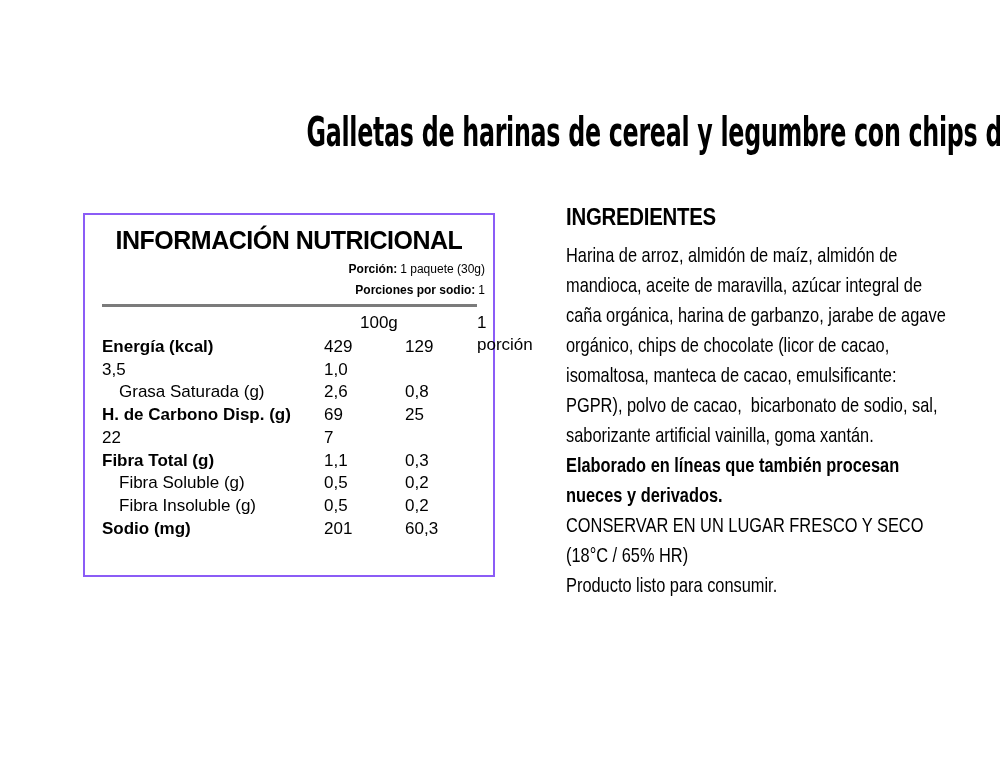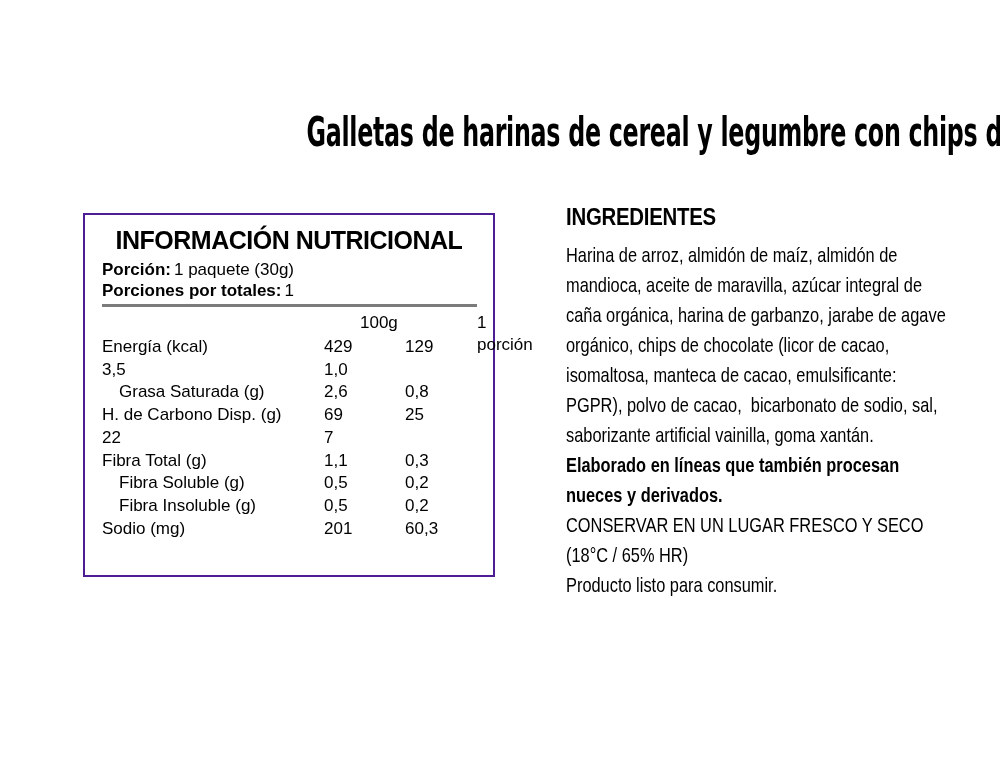--- a/index.html
+++ b/index.html
@@ -13,48 +13,48 @@
   .product-title .title-inner {
     display:inline-block; white-space:nowrap;
     font-family:"DejaVu Sans", sans-serif;
     font-size:41px; font-weight:700; letter-spacing:-0.5px;
     transform:scaleX(0.58); transform-origin:50% 50%;
   }
 
   
   .nutri-box {
     position:absolute; left:83px; top:213px; width:412px; height:364px;
-    border:2px solid #4c1d95; box-sizing:border-box; background:#ffffff;
+    border:2px solid #8b5cf6; box-sizing:border-box; background:#ffffff;
   }
   .nutri-title {
     position:absolute; top:11px; left:0; width:100%; text-align:center;
     font-size:25px; font-weight:700; letter-spacing:-0.5px;
   }
   .portion-line {
     position:absolute; left:17px; right:8px;
-    font-size:17px; line-height:21px; white-space:nowrap;
+    font-size:12px; line-height:21px; white-space:nowrap;text-align:right;
   }
   .portion-line.l1 { top:44px; }
   .portion-line.l2 { top:65px; }
   .portion-line .plabel { font-weight:700; margin-right:3px; }
   .nutri-divider {
     position:absolute; top:89px; left:17px; right:16px; height:3px; background:#7b7b7b;
   }
   .col-headers, .nrow {
     display:grid; grid-template-columns:222px 81px 1fr;
     font-size:17px;
   }
   .col-headers {
     position:absolute; top:97px; left:17px; right:10px; line-height:22px;gap:36px;
   }
   .nrows {
     position:absolute; top:121px; left:17px; right:10px;
   }
   .nrow { line-height:22.7px; white-space:nowrap; }
-  .nrow .nlabel.bold { font-weight:400; }
+  .nrow .nlabel.bold { font-weight:700; }
   .nrow .nlabel.indent { padding-left:17px; }
 
   
   .ingredients { position:absolute; left:566px; top:203px; width:450px; }
   .ing-heading {
     font-size:24px; font-weight:700; letter-spacing:-0.3px;
     transform:scaleX(0.85); transform-origin:0 50%; white-space:nowrap;
   }
   .ing-lines { position:absolute; top:37px; left:0; width:450px; }
   .ing-line {
@@ -72,21 +72,21 @@
     <span class="title-inner">Galletas de harinas de cereal y legumbre con chips de chocolate</span>
   </div>
 
   <div class="nutri-box">
     <div class="nutri-title">INFORMACIÓN NUTRICIONAL</div>
 
     <div class="portion-line l1">
       <span class="plabel">Porción:</span><span>1 paquete (30g)</span>
     </div>
     <div class="portion-line l2">
-      <span class="plabel">Porciones por totales:</span><span>1</span>
+      <span class="plabel">Porciones por sodio:</span><span>1</span>
     </div>
 
     <div class="nutri-divider"></div>
 
     <div class="col-headers">
       <span></span>
       <span>100g</span>
       <span>1 porción</span>
     </div>
 

